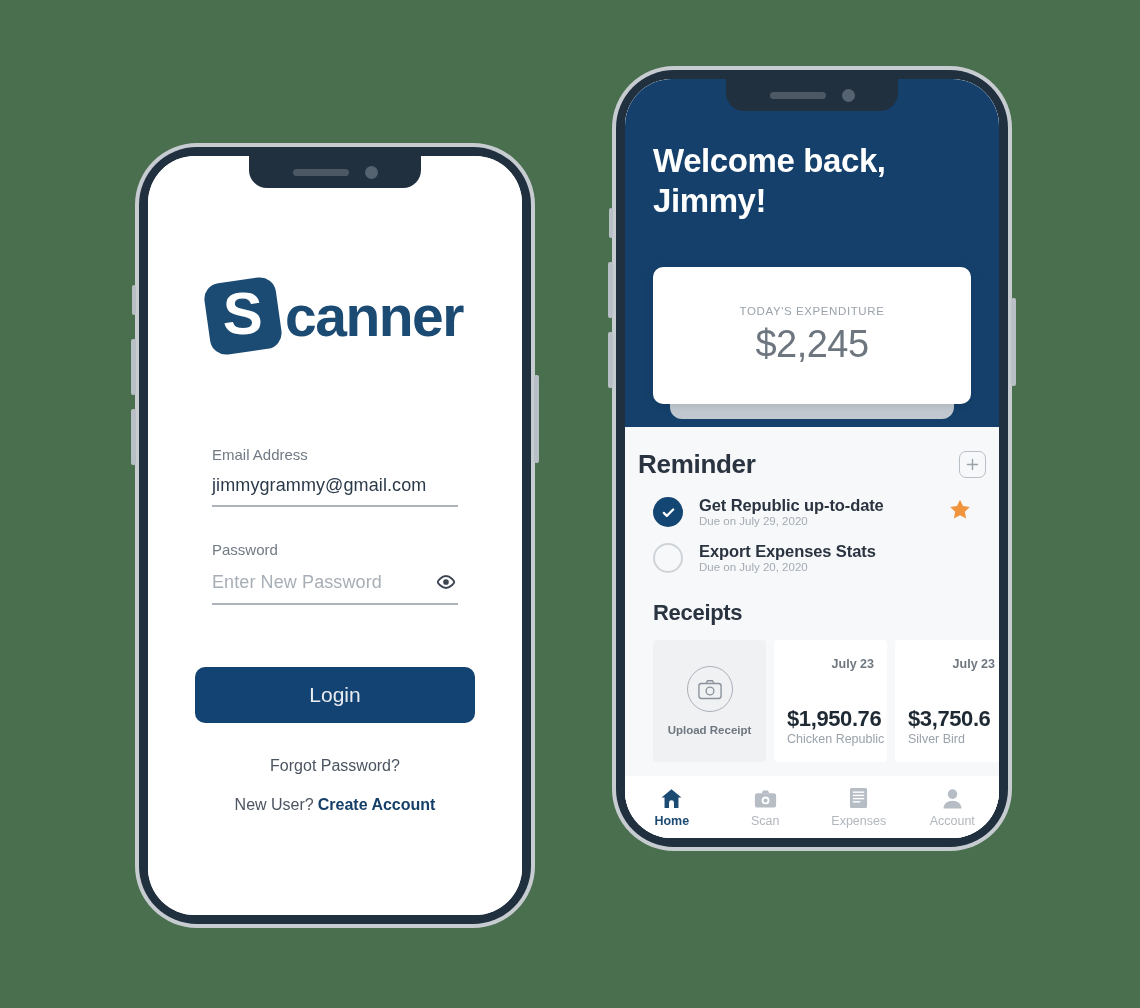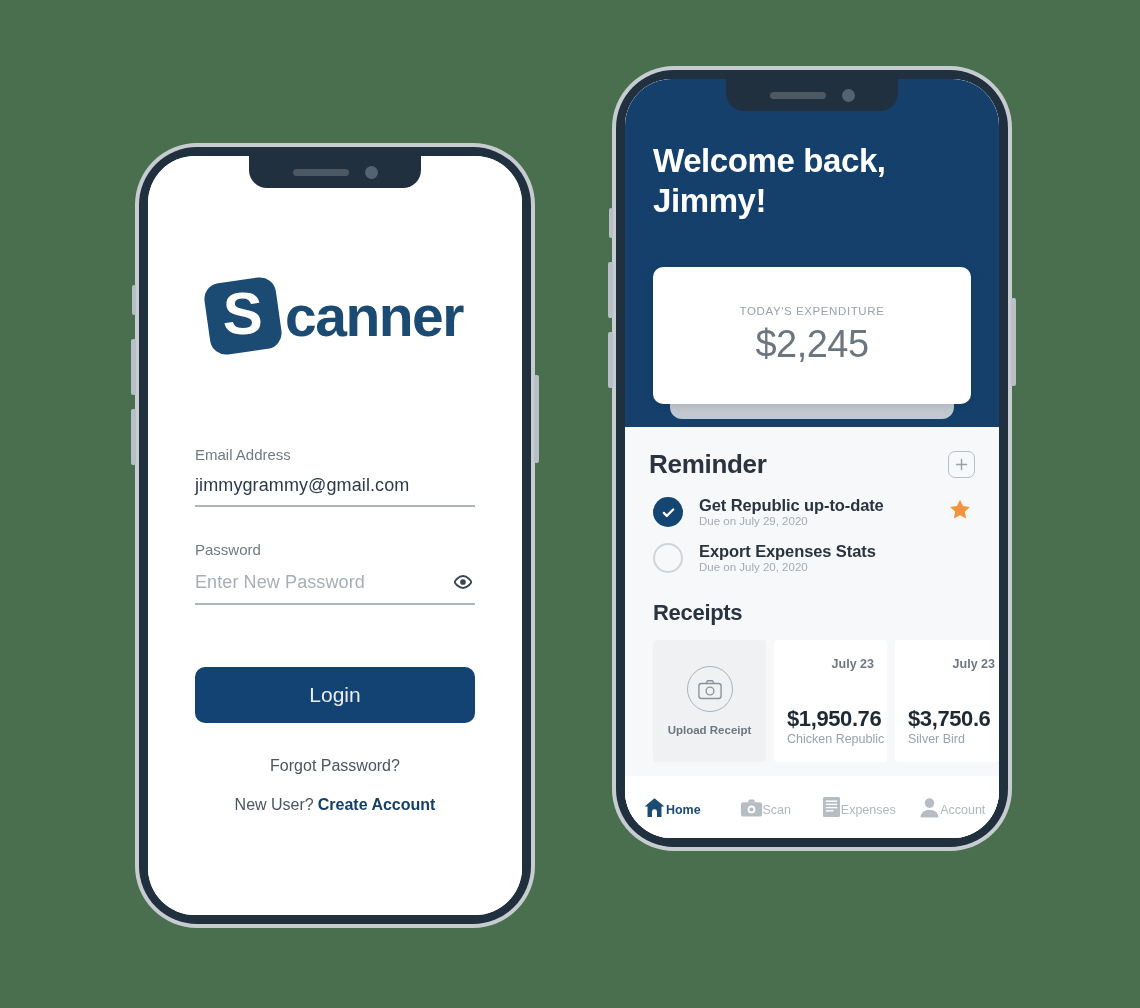--- a/index.html
+++ b/index.html
@@ -55,21 +55,21 @@
     border-radius: 16px; transform: rotate(-8deg);
     display: flex; align-items: center; justify-content: center;
     margin-right: 6px;
   }
   .logo-tile span {
     color: #fff; font-size: 60px; font-weight: 700; line-height: 1;
     transform: rotate(8deg); margin-top: -4px; letter-spacing: -1px;
   }
   .logo-word { color: #1b4a73; font-size: 57px; font-weight: 700; letter-spacing: -1.5px; }
 
-  .form { padding: 0 47px; margin-top: 94px; }
+  .form { padding: 0 64px; margin-top: 94px; }
   .field { margin-bottom: 34px; }
   .field-label { font-size: 15px; color: #707a85; margin-bottom: 12px; }
   .field-row { display: flex; align-items: center; border-bottom: 2px solid #aeb4bb; padding-bottom: 9px; }
   .field-input { flex: 1; font-size: 18px; color: #2b3a4a; letter-spacing: .1px; }
   .field-input.placeholder { color: #a7aeb6; }
   .eye { width: 24px; height: 24px; flex: none; display: flex; align-items: center; justify-content: center; }
 
   .login-btn {
     margin: 28px 47px 0 47px; height: 56px; border-radius: 10px;
     background: #134372; color: #e9edf1; font-size: 21px;
@@ -96,21 +96,21 @@
   .exp-card {
     position: relative; background: #fff; border-radius: 10px;
     height: 137px; display: flex; flex-direction: column;
     align-items: center; justify-content: center;
     box-shadow: 0 2px 8px rgba(0,0,0,.10);
   }
   .exp-label { font-size: 11.5px; letter-spacing: .6px; color: #9aa2ab; }
   .exp-value { font-size: 38px; color: #6d767f; font-weight: 400; margin-top: 6px; letter-spacing: -.5px; }
 
   .dash-body { flex: 1; background: #f7f8f9; padding: 22px 0 0 0; overflow: hidden; position: relative; }
-  .sec-head { display: flex; align-items: center; justify-content: space-between; padding: 0 24px; }
+  .sec-head { display: flex; align-items: center; justify-content: space-between; padding: 0 13px; }
   .sec-title { font-size: 26px; color: #2a3340; font-weight: 700; letter-spacing: -.3px; }
   .add-btn {
     width: 27px; height: 27px; border: 1.6px solid #b7bec6; border-radius: 7px;
     display: flex; align-items: center; justify-content: center;
     background: transparent; cursor: pointer;
   }
   .reminders { padding: 16px 28px 0 28px; }
   .rem-row { display: flex; align-items: flex-start; margin-bottom: 15px; }
   .rem-check { width: 30px; height: 30px; border-radius: 50%; flex: none; margin-right: 16px; margin-top: 1px;
                display: flex; align-items: center; justify-content: center; }
@@ -135,21 +135,21 @@
   .r-upload .cap { font-size: 11.5px; font-weight: 700; color: #6e7780; margin-top: 12px; }
   .r-item { background: #fff; padding: 17px 13px 0 13px; display: flex; flex-direction: column; }
   .r-date { font-size: 12.5px; font-weight: 700; color: #6e7780; text-align: right; }
   .r-amt { font-size: 22px; font-weight: 700; color: #1f2933; margin-top: auto; letter-spacing: -.4px; white-space: nowrap; }
   .r-merch { font-size: 12.5px; color: #9aa2ab; margin-bottom: 16px; white-space: nowrap; }
 
   .tabbar {
     position: absolute; left: 0; right: 0; bottom: 0; height: 62px;
     background: #fff; display: flex; align-items: center;
   }
-  .tab { flex: 1; display: flex; flex-direction: row; align-items: center; justify-content: center; cursor: pointer; }
+  .tab { flex: 1; display: flex; flex-direction: column; align-items: center; justify-content: center; cursor: pointer; }
   .tab .tl { font-size: 12.5px; margin-top: 5px; color: #b0b7be; }
   .tab.active .tl { color: #1b4a73; font-weight: 700; }
   .tab .ti { height: 22px; display: flex; align-items: flex-end; }
 </style>
 </head>
 <body>
 
 <div class="stage">
 
   <div class="phone" id="phone-left">

